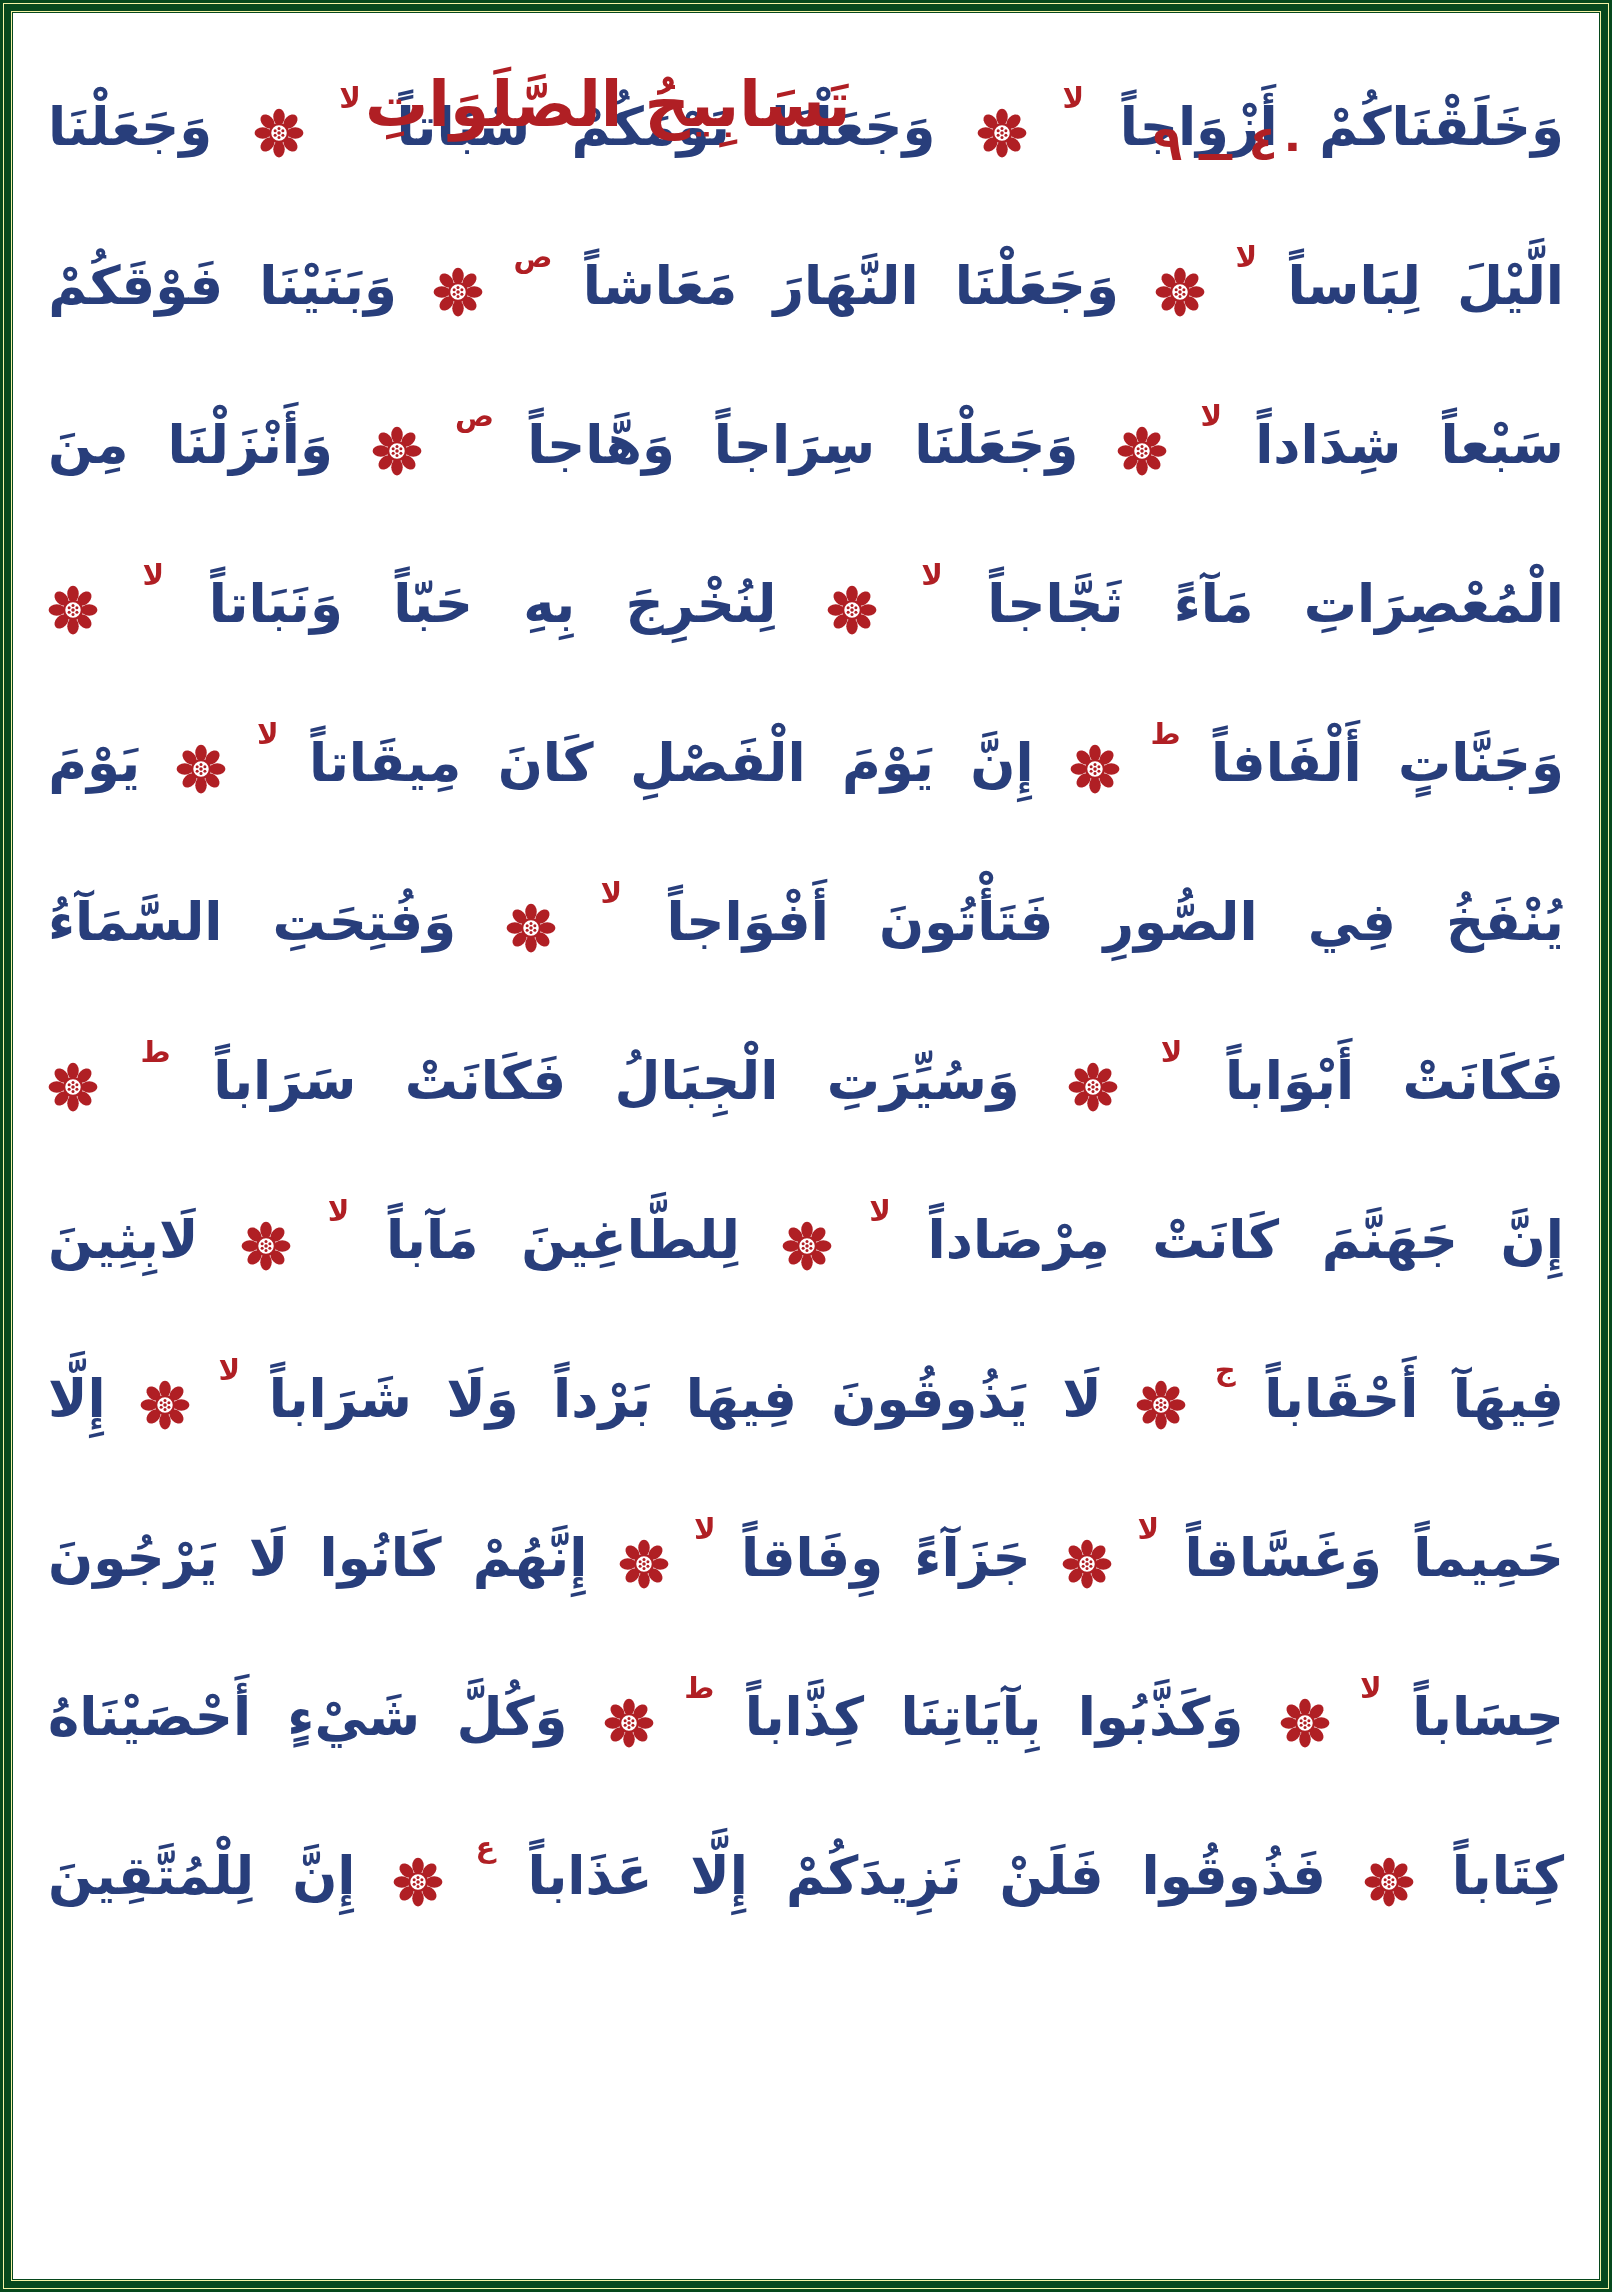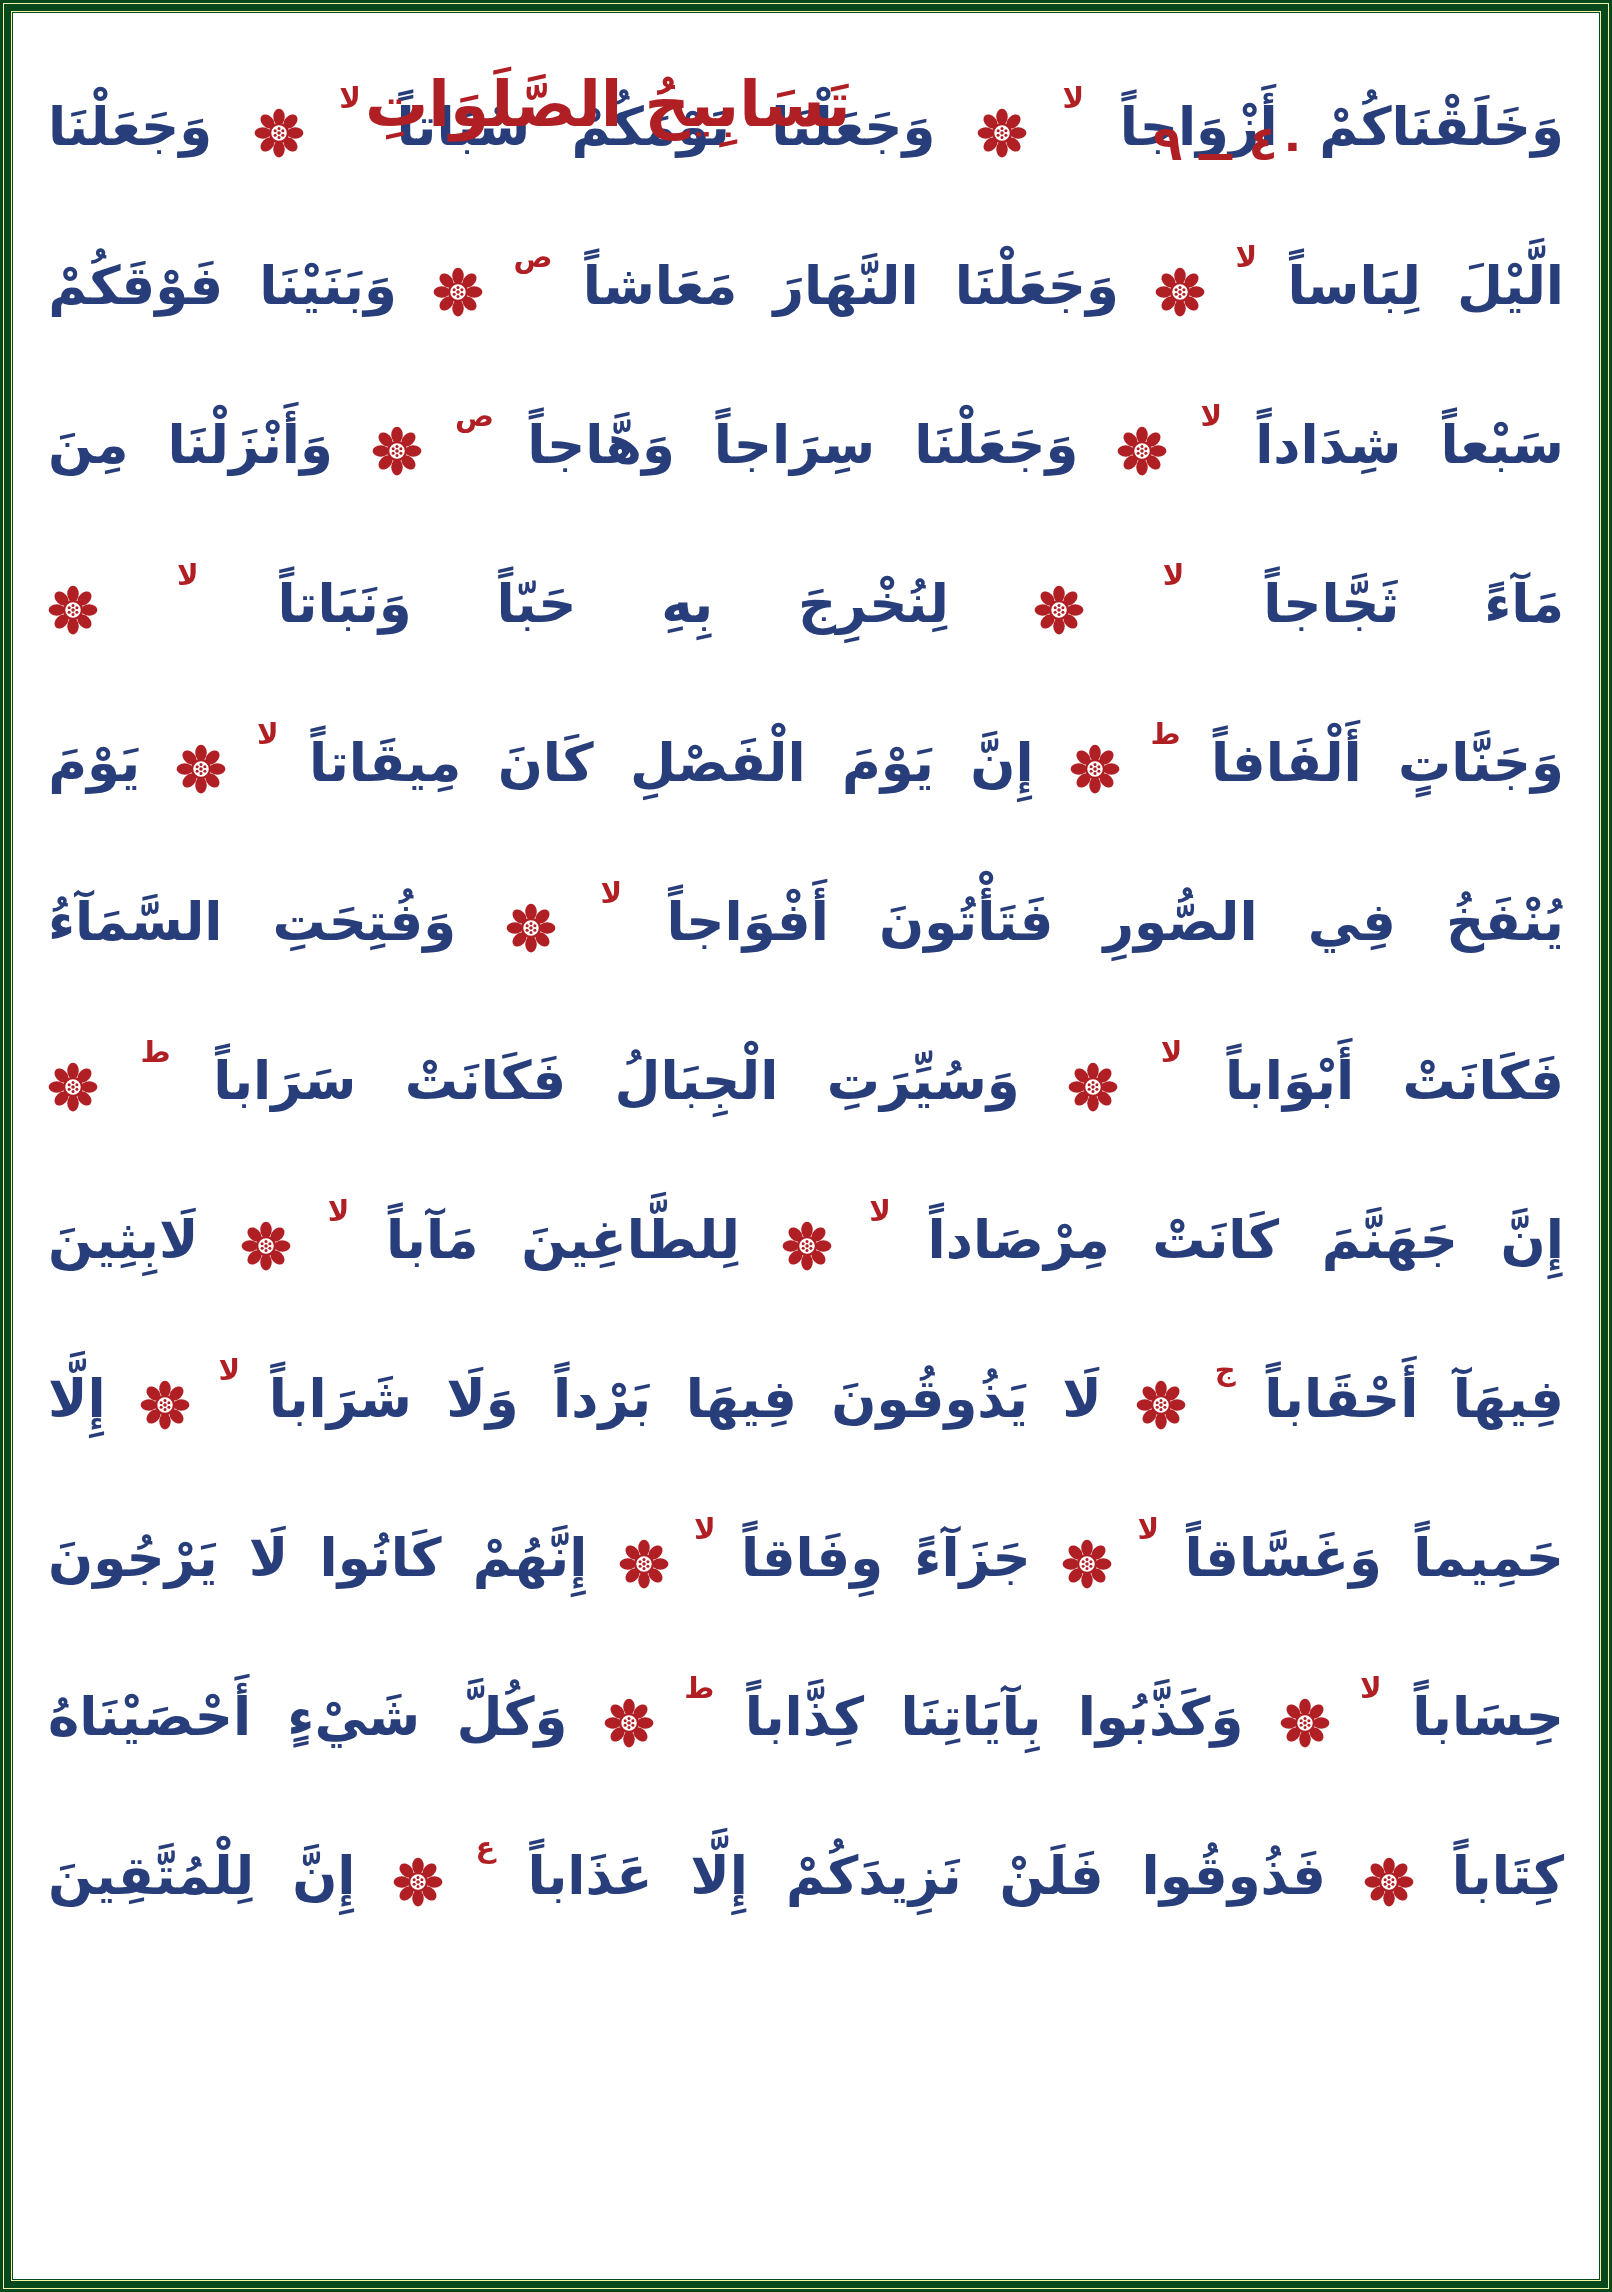--- a/index.html
+++ b/index.html
@@ -263,20 +263,21 @@
       <circle cx="23.1" cy="18.2" r="1.2"></circle>
       <circle cx="16.9" cy="21.8" r="1.2"></circle>
       <circle cx="23.1" cy="21.8" r="1.2"></circle>
     </g>
   </svg>
 </span>
                   <span class="word">وَأَنْزَلْنَا</span>
                   <span class="word">مِنَ</span>
                 </div>
                 <div class="line">
+                  <span class="word">الْمُعْصِرَاتِ</span>
                   <span class="word">مَآءً</span>
                   <span class="word">ثَجَّاجاً</span>
                   <span class="waqf">لا</span>
                   <span class="rosette">
   <svg viewBox="0 0 40 40" xmlns="http://www.w3.org/2000/svg">
     <g fill="#b01f24">
       <g>
         <ellipse cx="20" cy="7" rx="4.6" ry="6.5"></ellipse>
         <ellipse cx="20" cy="33" rx="4.6" ry="6.5"></ellipse>
         <ellipse cx="7" cy="20" rx="6.5" ry="4.6"></ellipse>

